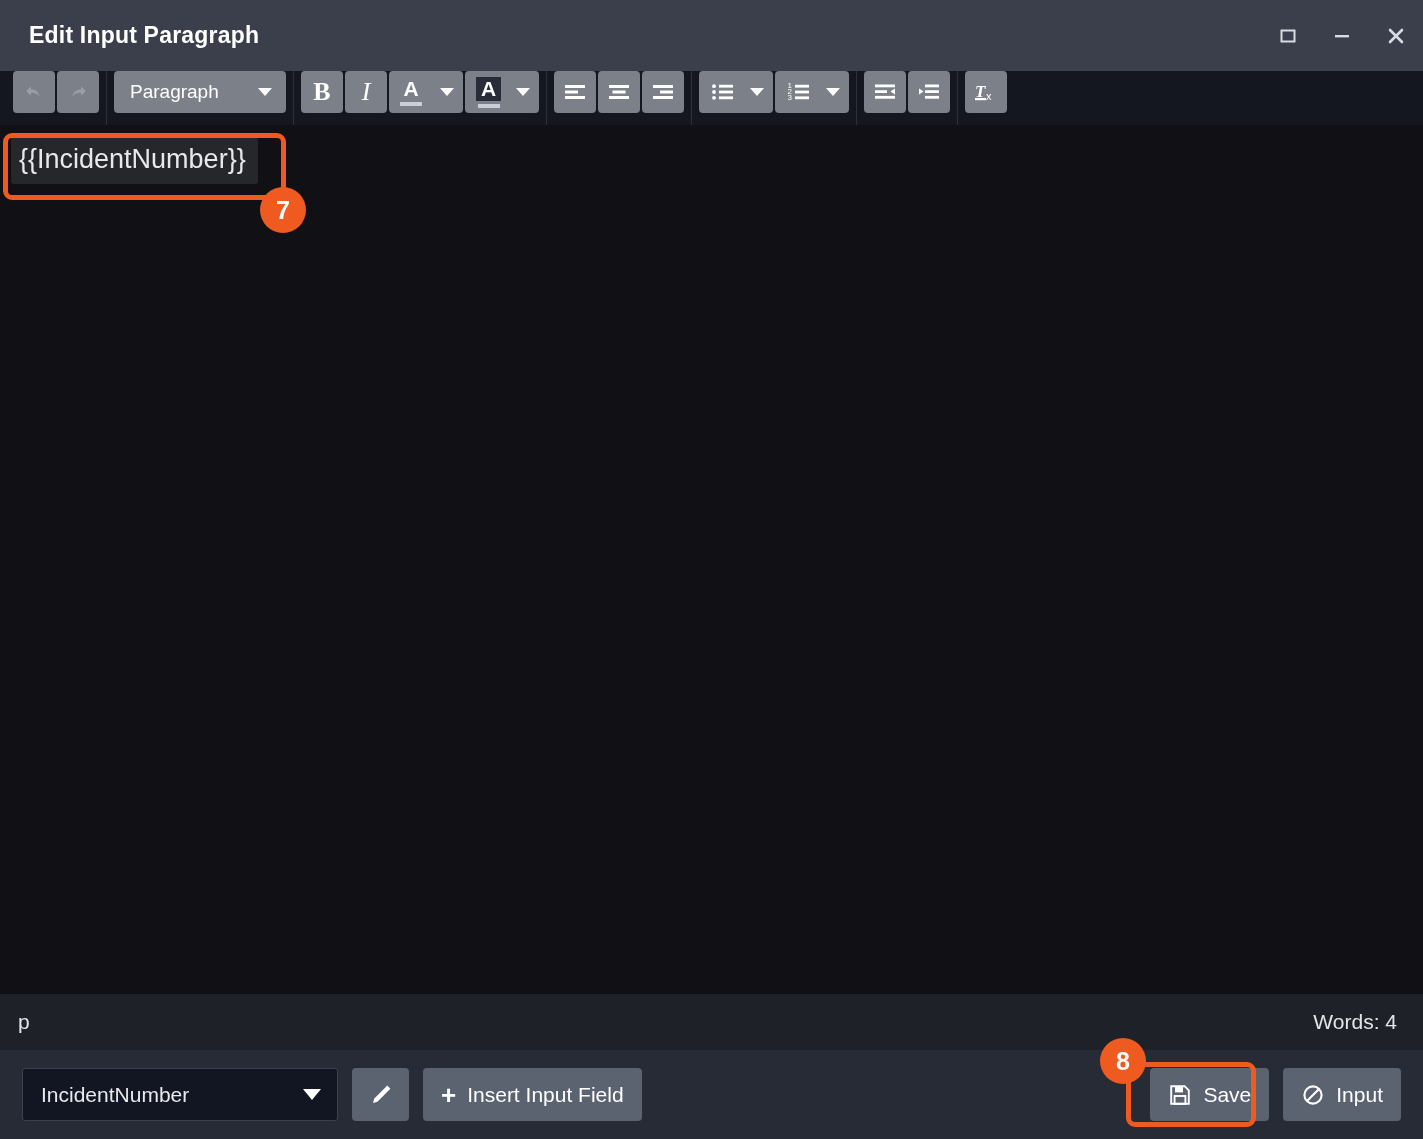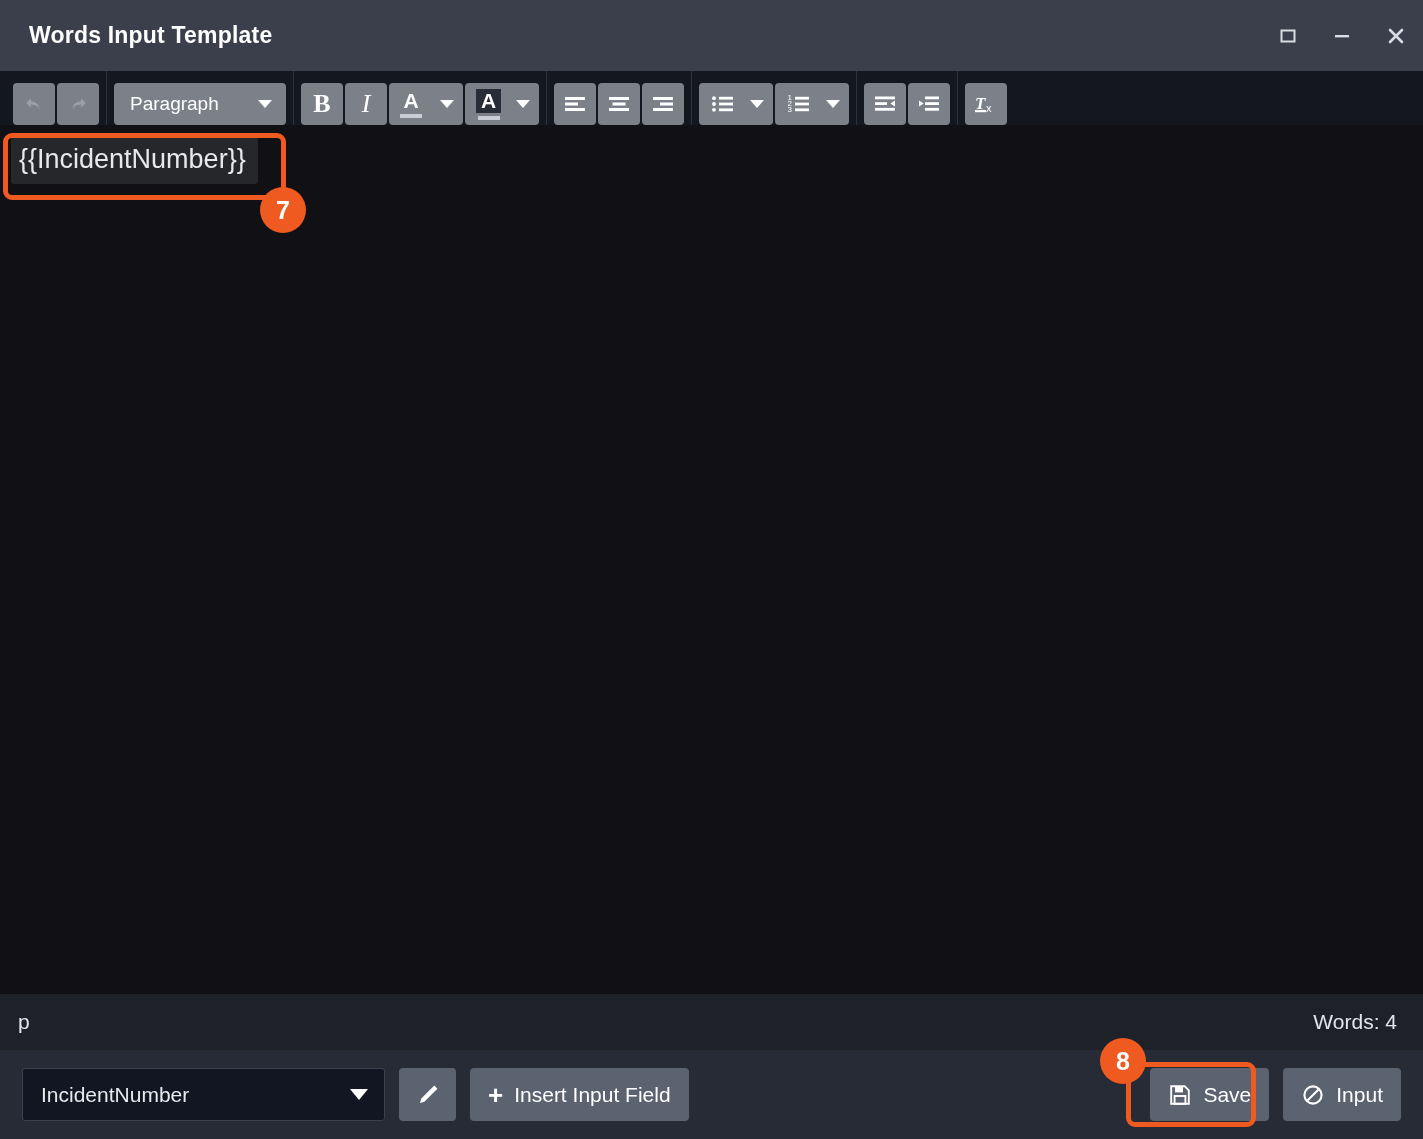--- a/index.html
+++ b/index.html
@@ -57,21 +57,21 @@
     height: 54px;
     flex: 0 0 54px;
     background: #141720;
     display: flex;
     align-items: center;
     padding: 0 6px;
     gap: 0px;
   }
   .tgroup {
     display: flex;
-    align-items: flex-end;
+    align-items: flex-start;
     gap: 2px;
     padding: 0 7px;
     height: 100%;
   }
   .tgroup + .tgroup { border-left: 1px solid #2c313d; }
 
   .tbtn {
     height: 42px;
     min-width: 42px;
     background: #7b8089;
@@ -157,21 +157,21 @@
   .footer {
     height: 89px;
     flex: 0 0 89px;
     background: #262b35;
     display: flex;
     align-items: center;
     padding: 0 22px 0 22px;
     gap: 14px;
   }
   .select-field {
-    width: 363px;
+    width: 316px;
     height: 53px;
     background: #121622;
     border: 1px solid #39404e;
     border-radius: 3px;
     display: flex;
     align-items: center;
     justify-content: space-between;
     padding: 0 16px 0 18px;
     color: #e7e9ed;
     font-size: 21px;
@@ -222,21 +222,21 @@
     justify-content: center;
     z-index: 45;
   }
 </style>
 </head>
 <body>
 
 <div id="app">
 
   <div class="titlebar">
-    <div class="titlebar-title">Words Input Template</div>
+    <div class="titlebar-title">Edit Input Paragraph</div>
     <div class="window-controls">
       <div class="wc-btn">
         <span>
           <svg width="20" height="20" viewBox="0 0 20 20">
               <rect x="3.5" y="4.5" width="13" height="11" fill="none" stroke="currentColor" stroke-width="2"></rect>
             </svg>
         </span>
       </div>
       <div class="wc-btn">
         <span>

